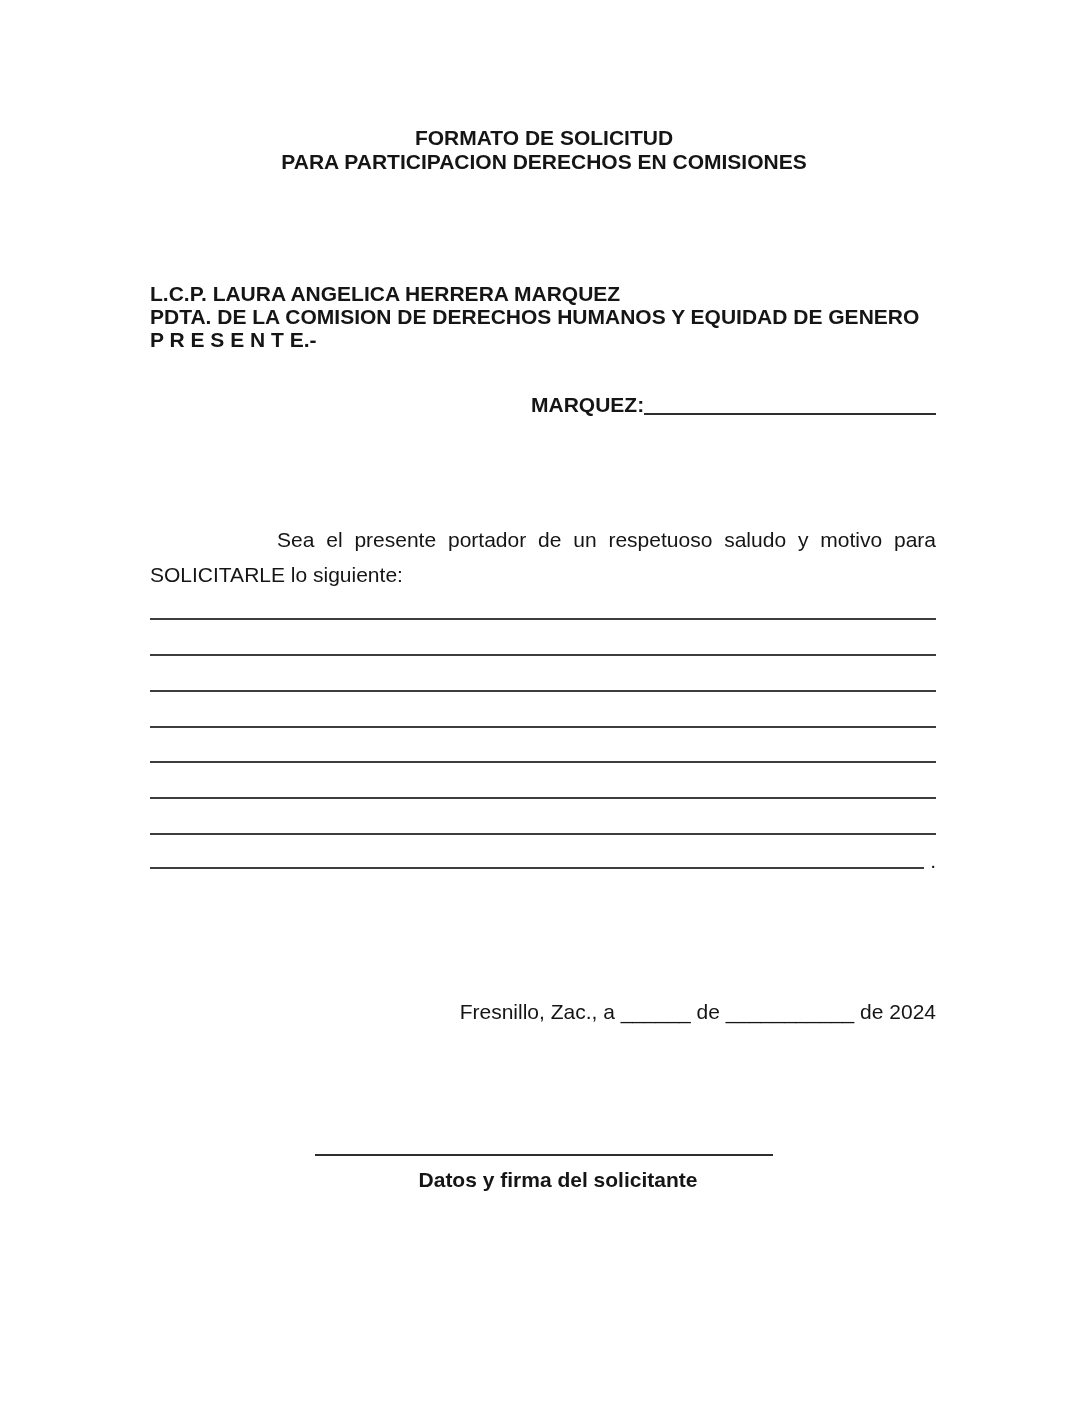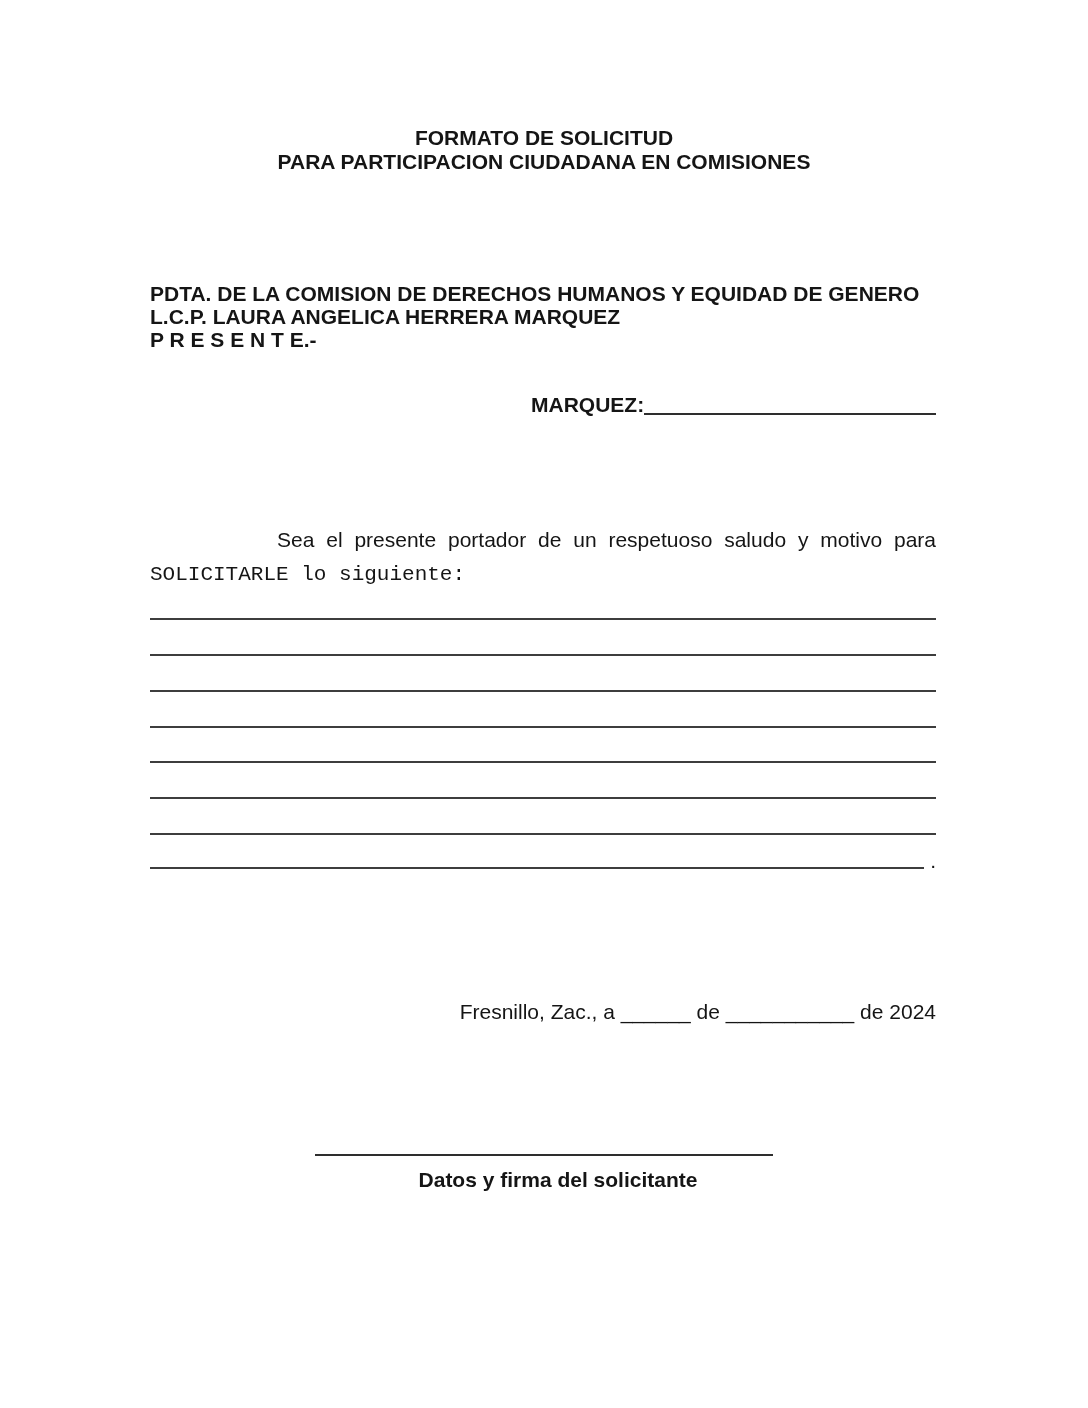--- a/index.html
+++ b/index.html
@@ -69,21 +69,20 @@
     line-height: 35px;
   }
   .body-line-1 {
     text-indent: 127px;
     text-align: justify;
     text-align-last: justify;
     white-space: nowrap;
   }
   .body-line-2 {
     text-align: left;
-    font-family: Liberation Mono, monospace;
   }
 
   
   .fill-lines {
     position: absolute;
     top: 584px;
     left: 150px;
     width: 786px;
   }
   .fill-line {
@@ -138,26 +137,26 @@
     line-height: 24px;
   }
 </style>
 </head>
 <body>
 
 <div class="page">
 
   <div class="doc-title">
     <div>FORMATO DE SOLICITUD</div>
-    <div>PARA PARTICIPACION CIUDADANA EN COMISIONES</div>
+    <div>PARA PARTICIPACION DERECHOS EN COMISIONES</div>
   </div>
 
   <div class="addressee">
+    <div>L.C.P. LAURA ANGELICA HERRERA MARQUEZ</div>
     <div>PDTA. DE LA COMISION DE DERECHOS HUMANOS Y EQUIDAD DE GENERO</div>
-    <div>L.C.P. LAURA ANGELICA HERRERA MARQUEZ</div>
     <div>P R E S E N T E.-</div>
   </div>
 
   <div class="subject-row">
     <span class="subject-label">MARQUEZ:</span>
     <span class="subject-blank"></span>
   </div>
 
   <div class="body-par">
     <div class="body-line-1">Sea el presente portador de un respetuoso saludo y motivo para</div>

